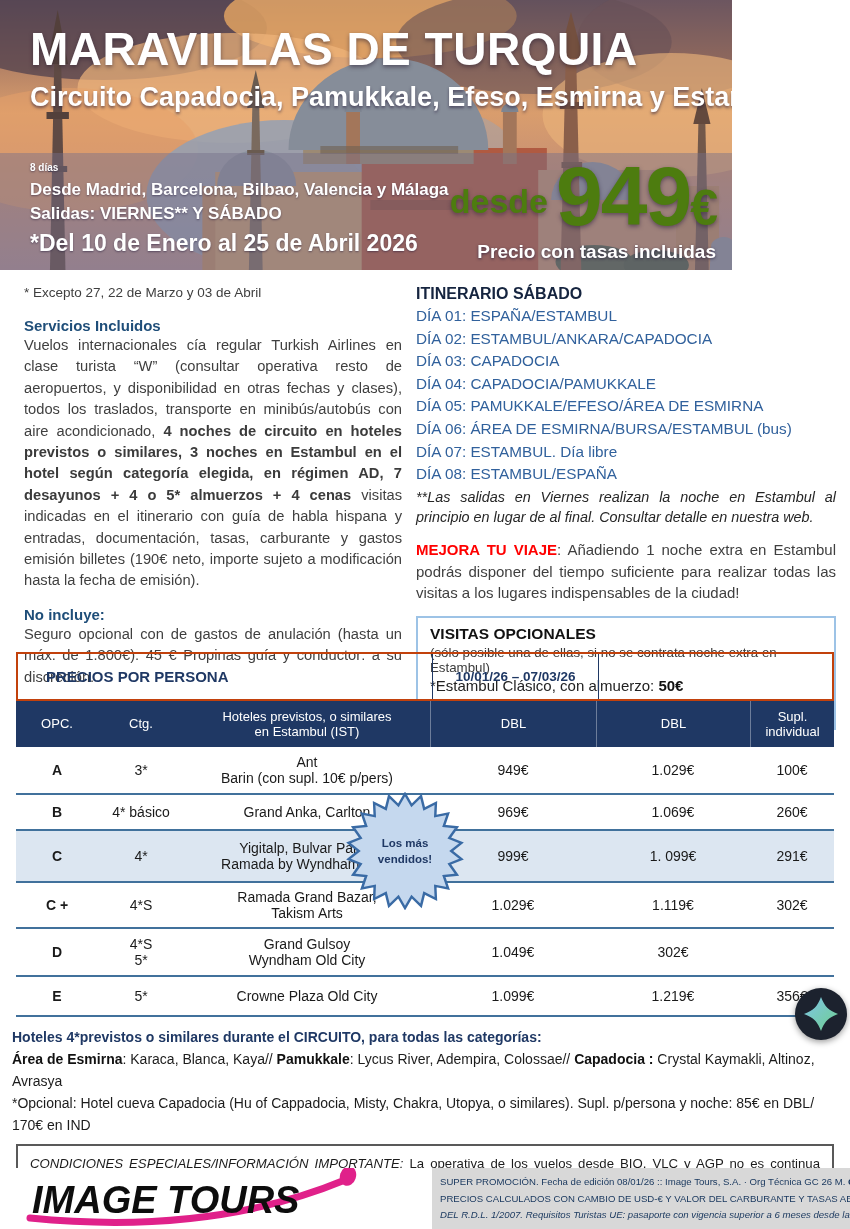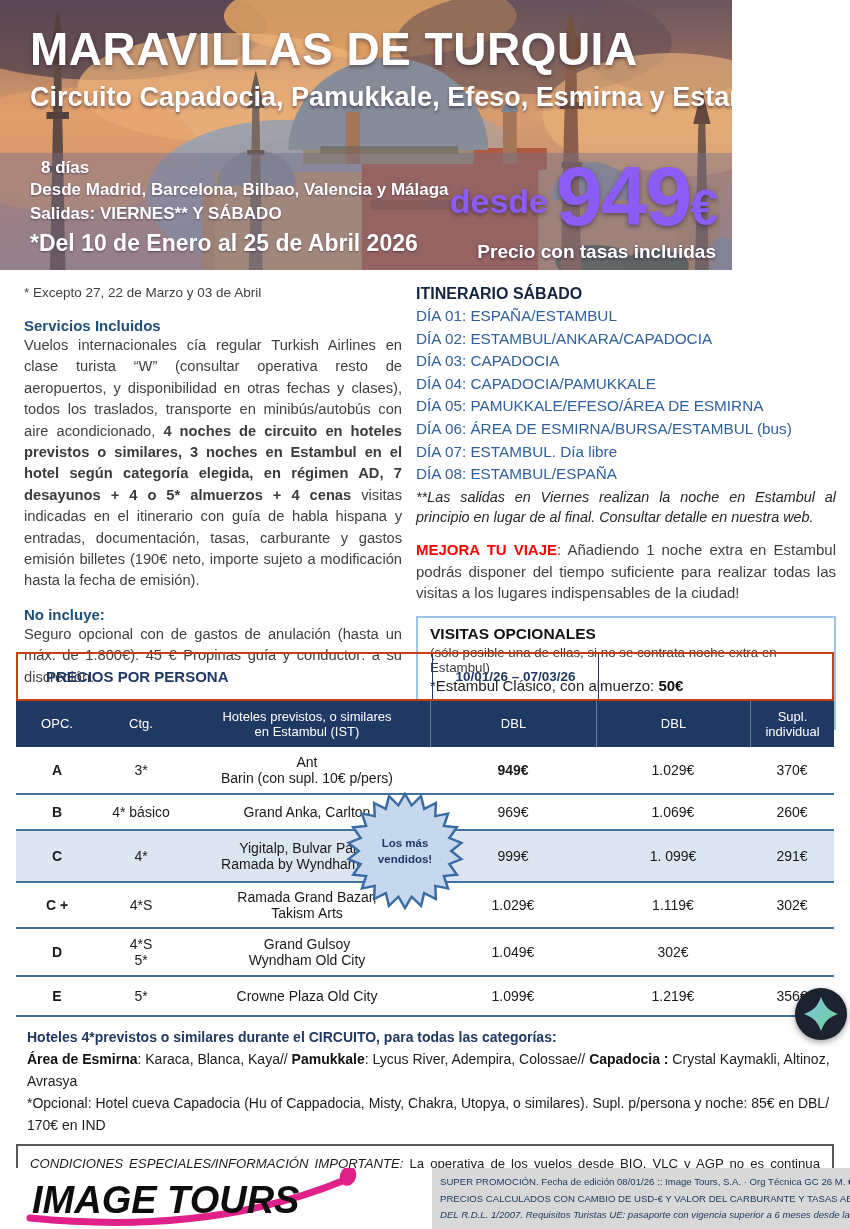--- a/index.html
+++ b/index.html
@@ -12,25 +12,25 @@
   .hero svg.bg{position:absolute;inset:0;width:100%;height:100%;display:block;}
   .hero-title{
     position:absolute;left:30px;top:22px;font-size:46px;font-weight:bold;color:#fff;
     letter-spacing:.5px;text-shadow:0 2px 4px rgba(40,30,50,.55);white-space:nowrap;
   }
   .hero-subtitle{
     position:absolute;left:30px;top:82px;font-size:27px;font-weight:bold;color:#fff;
     text-shadow:0 2px 3px rgba(40,30,60,.6);white-space:nowrap;
   }
   .hero-info{position:absolute;left:30px;top:158px;color:#fff;text-shadow:0 1px 2px rgba(40,30,60,.55);}
-  .hi-days{font-size:17px;font-weight:bold;line-height:20px;margin-left:11px;}
+  .hi-days{font-size:10px;font-weight:bold;line-height:20px;}
   .hi-line{font-size:17px;font-weight:bold;line-height:24px;}
   .hi-range{font-size:23px;font-weight:bold;line-height:30px;margin-top:2px;}
   .hero-price{
-    position:absolute;right:14px;top:148px;color:#8b5cf6;white-space:nowrap;
+    position:absolute;right:14px;top:148px;color:#4d7c0f;white-space:nowrap;
     text-shadow:0 2px 4px rgba(40,30,60,.55);
   }
   .hp-desde{font-size:34px;font-weight:bold;vertical-align:12px;margin-right:8px;}
   .hp-big{font-size:84px;font-weight:bold;letter-spacing:-2px;}
   .hp-euro{font-size:50px;font-weight:bold;}
   .hero-price-note{
     position:absolute;right:16px;top:241px;font-size:19px;font-weight:bold;color:#fff;
     text-shadow:0 1px 3px rgba(40,30,60,.8);
   }
   
@@ -67,31 +67,31 @@
     color:#fff;font-size:13px;text-align:center;line-height:15.5px;}
   .thead-r2 .bl{border-left:1px solid rgba(255,255,255,.35);}
   .tbody .row{border-bottom:2px solid #41719C;}
   .tbody .row .cell{display:flex;align-items:center;justify-content:center;text-align:center;
     color:#1a1a1a;font-size:14px;line-height:16.5px;}
   .cell.opc{font-weight:bold;font-size:16px;}
   .cell.ctg{font-size:13.5px;}
   .cell.hotels{font-size:13.5px;}
   .pre{white-space:pre-line;}
   .row.hl{background:#DCE6F1;}
-  .dbl-bold{font-weight:bold;font-size:17px;}
+  .dbl-bold{font-weight:normal;font-size:17px;}
   .r-a .cell{height:46px;} .r-b .cell{height:34px;} .r-c .cell{height:50px;}
   .r-cp .cell{height:44px;} .r-d .cell{height:46px;} .r-e .cell{height:38px;}
   .badge{position:absolute;left:330px;top:140px;width:118px;height:118px;}
   .badge svg{position:absolute;inset:0;}
   .badge-text{
     position:absolute;inset:0;display:flex;align-items:center;justify-content:center;text-align:center;
     font-size:11.5px;font-weight:bold;color:#1F3864;white-space:pre-line;line-height:16px;
   }
   
-  .hotels-info{margin:10px 16px 0 27px;}
+  .hotels-info{margin:10px 16px 0 12px;}
   .hotels-info .l1{font-size:14px;font-weight:bold;color:#1F3864;line-height:21px;}
   .hotels-info .l2,.hotels-info .l3{font-size:14px;color:#1c1c1c;line-height:22px;}
   .hotels-info b{color:#111;}
   
   .conds{border:2px solid #595959;margin:8px 16px 0 16px;padding:8px 12px;font-size:13.2px;
     line-height:19.6px;color:#1c1c1c;text-align:justify;}
   .conds .it{font-style:italic;}
   
   .footer{position:absolute;left:0;right:0;bottom:0;height:61px;background:#d8d8d8;display:flex;}
   .footer-logo{width:432px;background:#fff;position:relative;}
@@ -226,21 +226,21 @@
 individual</div>
   </div>
   <div class="tbody">
     <div class="grid row r-a">
       <div class="cell opc">A</div>
       <div class="cell ctg pre">3*</div>
       <div class="cell hotels pre">Ant
 Barin (con supl. 10€ p/pers)</div>
       <div class="cell dbl-bold">949€</div>
       <div class="cell">1.029€</div>
-      <div class="cell">370€</div>
+      <div class="cell">100€</div>
     </div>
     <div class="grid row r-b">
       <div class="cell opc">B</div>
       <div class="cell ctg pre">4* básico</div>
       <div class="cell hotels pre">Grand Anka, Carlton</div>
       <div class="cell">969€</div>
       <div class="cell">1.069€</div>
       <div class="cell">260€</div>
     </div>
     <div class="grid row r-c hl">

